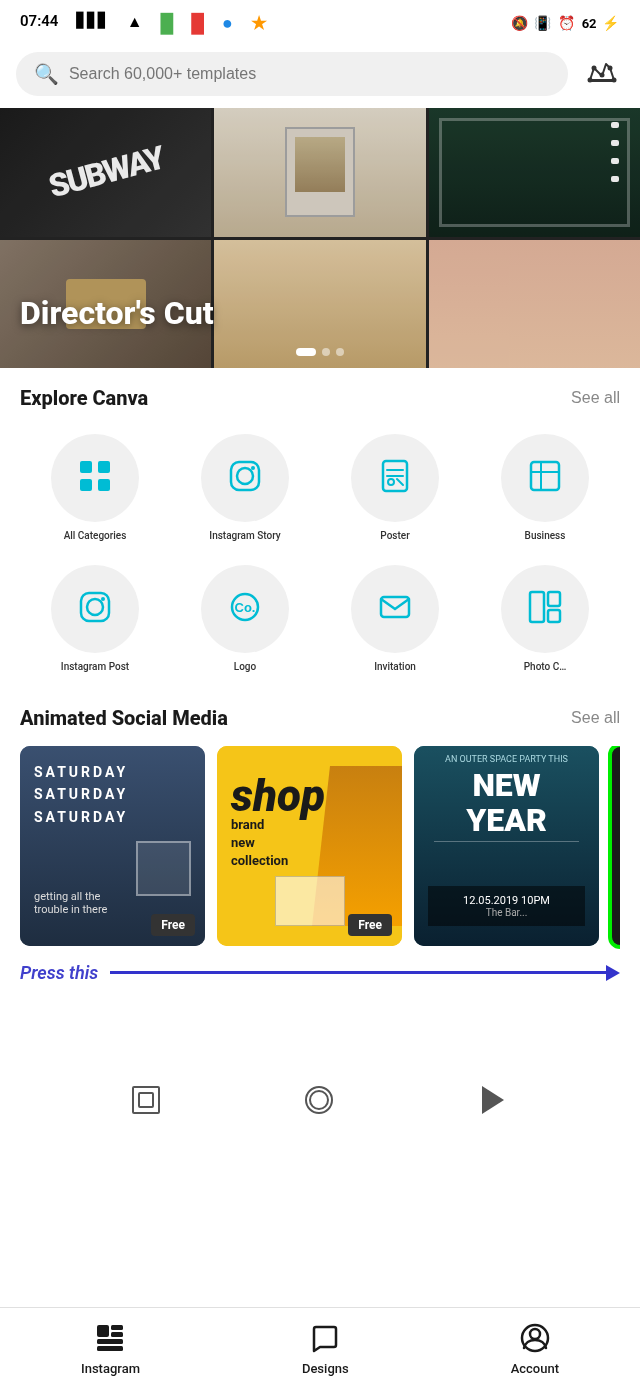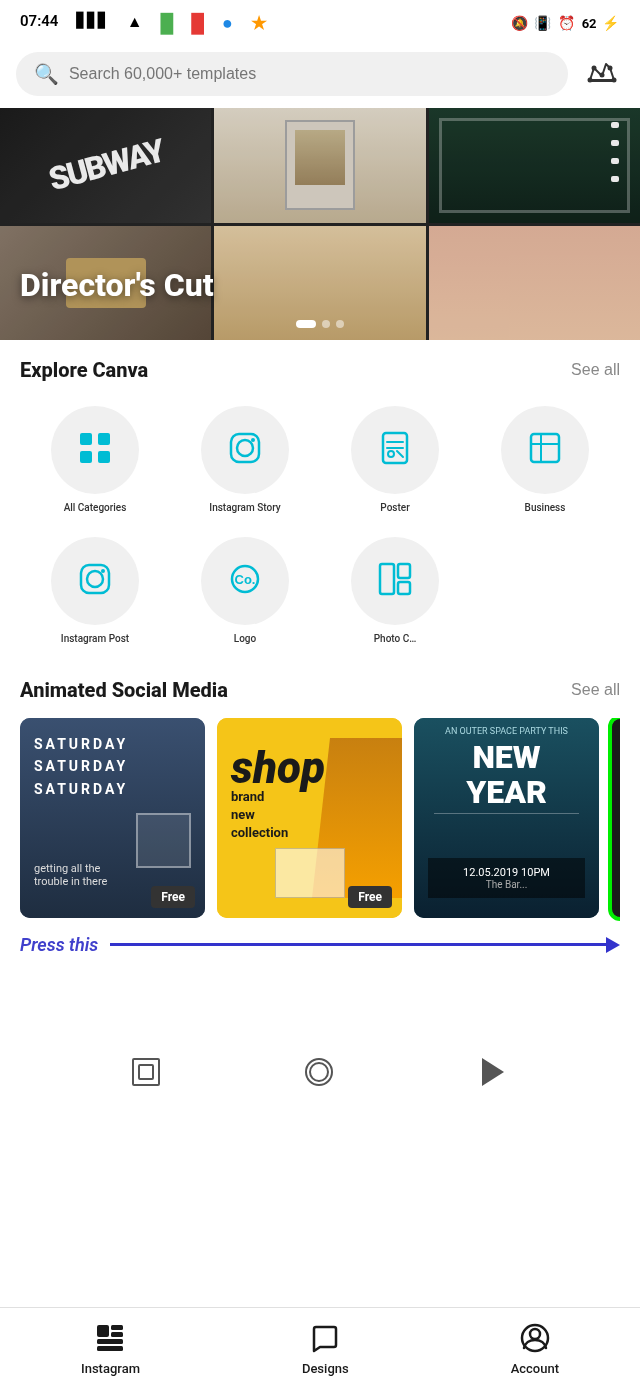--- a/index.html
+++ b/index.html
@@ -67,21 +67,21 @@
       align-items: center;
       justify-content: center;
       border: none;
       background: transparent;
       cursor: pointer;
     }
 
     
     .hero-banner {
       width: 100%;
-      height: 232px;
+      height: 260px;
       background: #222;
       position: relative;
       overflow: hidden;
     }
     .hero-collage {
       position: absolute;
       inset: 0;
       display: grid;
       grid-template-columns: 1fr 1fr 1fr;
       grid-template-rows: 1fr 1fr;
@@ -501,20 +501,31 @@
     <div class="category-item">
       <div class="category-circle">
         <span class="category-icon">
           <svg width="36" height="36" viewBox="0 0 36 36">
               <circle cx="18" cy="18" r="13" fill="none" stroke="#00BCD4" stroke-width="2.5"></circle>
               <text x="18" y="23" text-anchor="middle" fill="#00BCD4" font-size="13" font-weight="700" font-family="sans-serif">Co.</text>
             </svg>
         </span>
       </div>
       <span class="category-label">Logo</span>
+    </div>
+    <div class="category-item">
+      <div class="category-circle">
+        <span class="category-icon">
+          <svg width="36" height="36" viewBox="0 0 36 36">
+              <rect x="4" y="8" width="28" height="20" rx="3" fill="none" stroke="#00BCD4" stroke-width="2.5"></rect>
+              <path d="M4 10 L18 20 L32 10" stroke="#00BCD4" stroke-width="2.5" fill="none" stroke-linecap="round"></path>
+            </svg>
+        </span>
+      </div>
+      <span class="category-label">Invitation</span>
     </div>
     <div class="category-item">
       <div class="category-circle">
         <span class="category-icon">
           <svg width="36" height="36" viewBox="0 0 36 36">
               <rect x="3" y="3" width="14" height="30" rx="2" fill="none" stroke="#00BCD4" stroke-width="2.5"></rect>
               <rect x="21" y="3" width="12" height="14" rx="2" fill="none" stroke="#00BCD4" stroke-width="2.5"></rect>
               <rect x="21" y="21" width="12" height="12" rx="2" fill="none" stroke="#00BCD4" stroke-width="2.5"></rect>
             </svg>
         </span>

